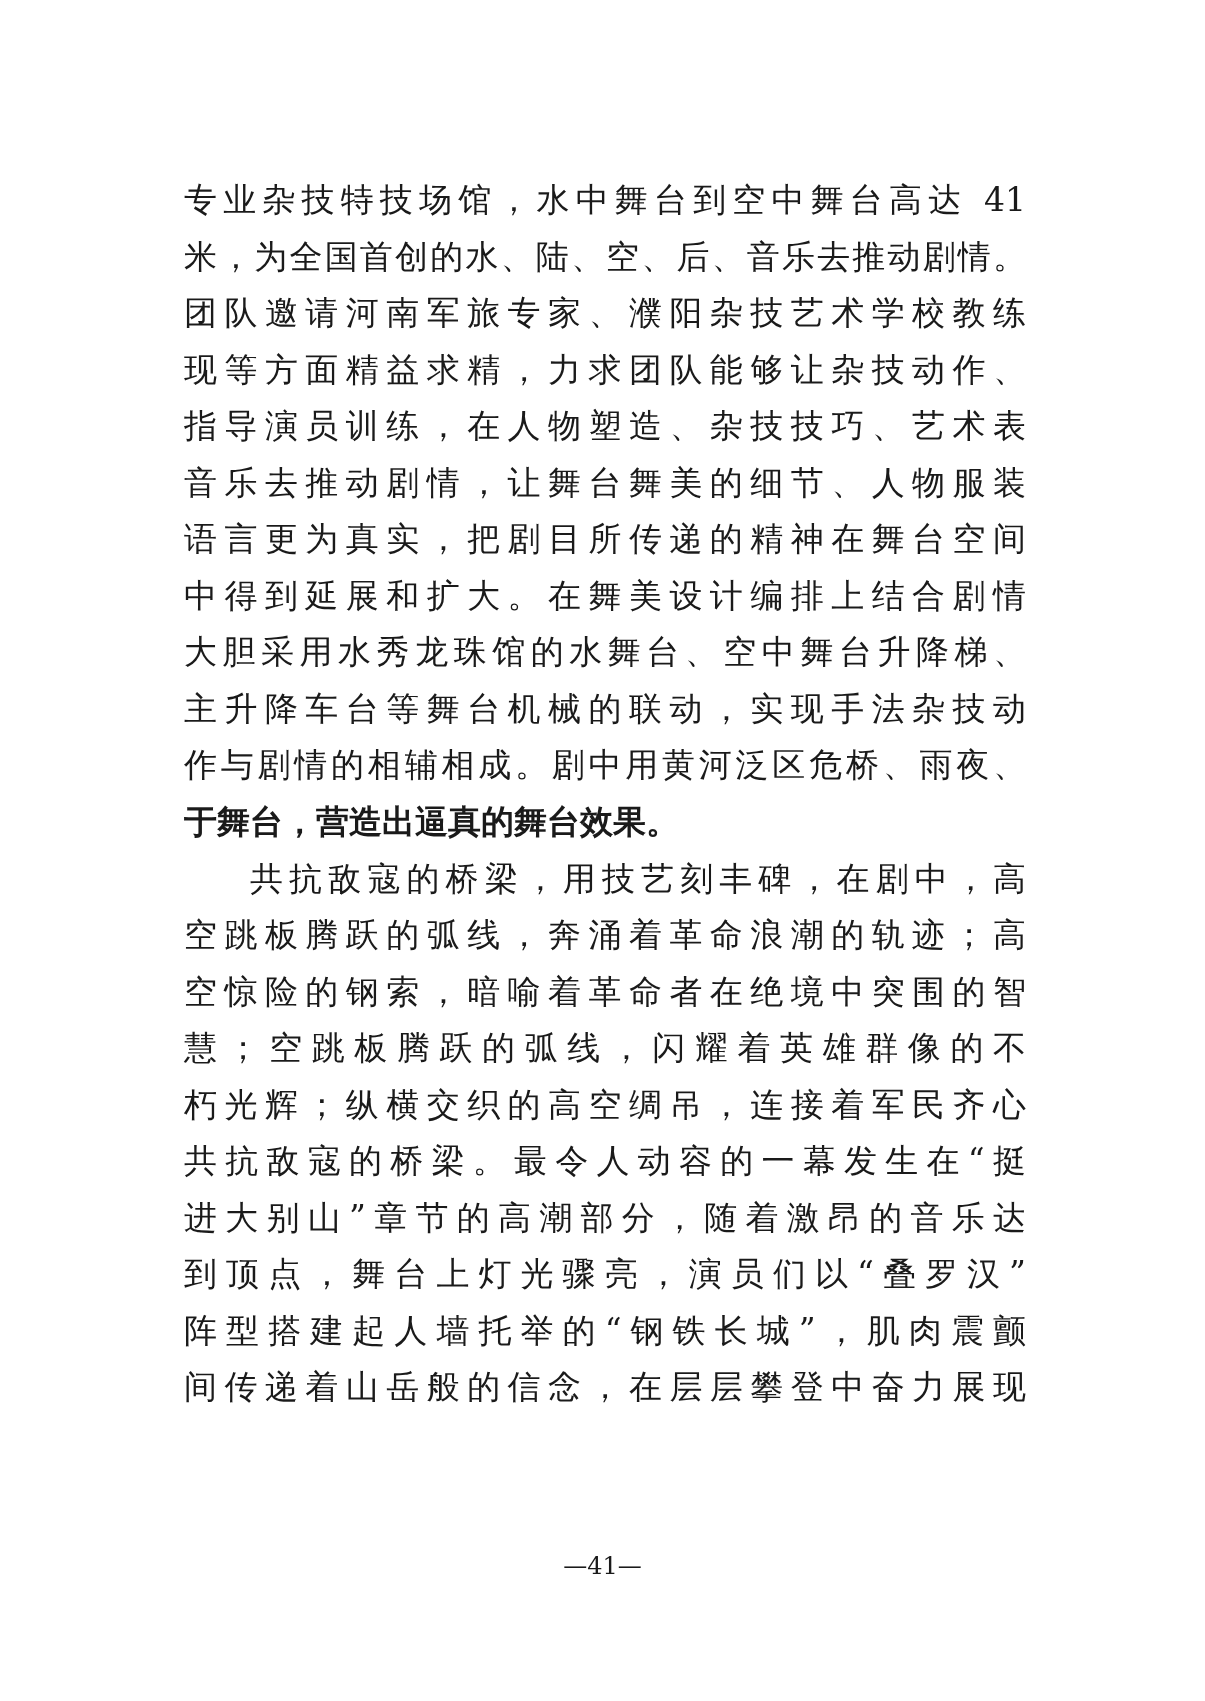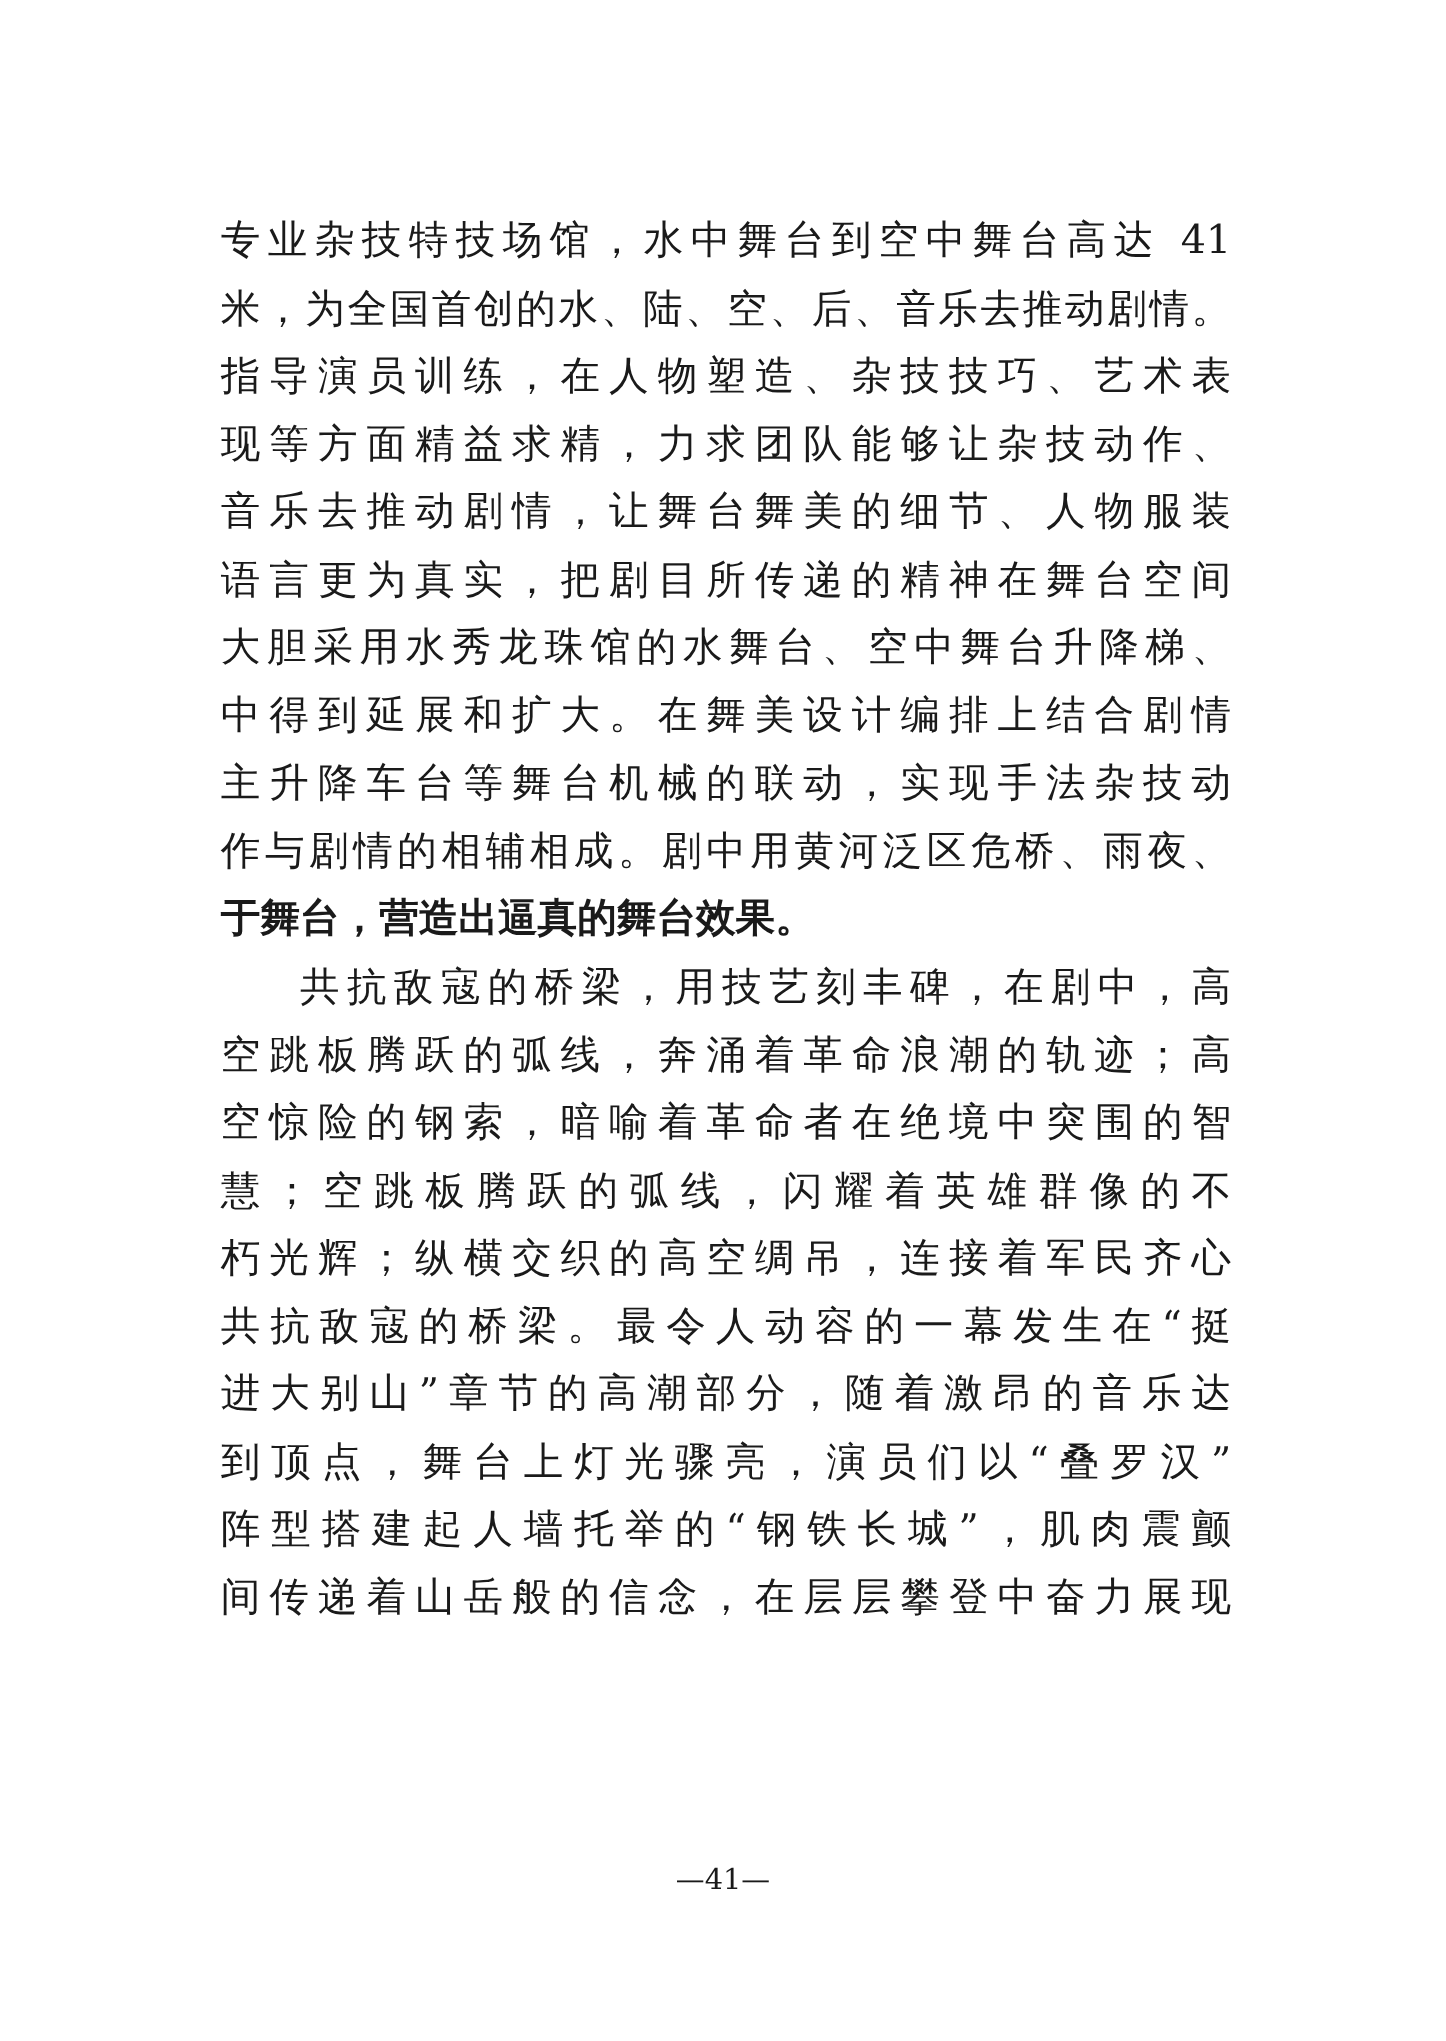--- a/index.html
+++ b/index.html
@@ -35,26 +35,27 @@
     color: #1a1a1a;
   }
 </style>
 </head>
 <body>
 
 <div class="page">
   <div class="text-block">
     <span class="line">专业杂技特技场馆，水中舞台到空中舞台高达 41</span>
     <span class="line">米，为全国首创的水、陆、空、后、音乐去推动剧情。</span>
+    <span class="line">团队邀请河南军旅专家、濮阳杂技艺术学校教练</span>
+    <span class="line">现等方面精益求精，力求团队能够让杂技动作、</span>
     <span class="line">指导演员训练，在人物塑造、杂技技巧、艺术表</span>
-    <span class="line">现等方面精益求精，力求团队能够让杂技动作、</span>
     <span class="line">音乐去推动剧情，让舞台舞美的细节、人物服装</span>
     <span class="line">语言更为真实，把剧目所传递的精神在舞台空间</span>
+    <span class="line">中得到延展和扩大。在舞美设计编排上结合剧情</span>
     <span class="line">大胆采用水秀龙珠馆的水舞台、空中舞台升降梯、</span>
-    <span class="line">中得到延展和扩大。在舞美设计编排上结合剧情</span>
     <span class="line">主升降车台等舞台机械的联动，实现手法杂技动</span>
     <span class="line">作与剧情的相辅相成。剧中用黄河泛区危桥、雨夜、</span>
     <span class="line last">于舞台，营造出逼真的舞台效果。</span>
     <span class="line indent">共抗敌寇的桥梁，用技艺刻丰碑，在剧中，高</span>
     <span class="line">空跳板腾跃的弧线，奔涌着革命浪潮的轨迹；高</span>
     <span class="line">空惊险的钢索，暗喻着革命者在绝境中突围的智</span>
     <span class="line">慧；空跳板腾跃的弧线，闪耀着英雄群像的不</span>
     <span class="line">朽光辉；纵横交织的高空绸吊，连接着军民齐心</span>
     <span class="line">共抗敌寇的桥梁。最令人动容的一幕发生在“挺</span>
     <span class="line">进大别山”章节的高潮部分，随着激昂的音乐达</span>

